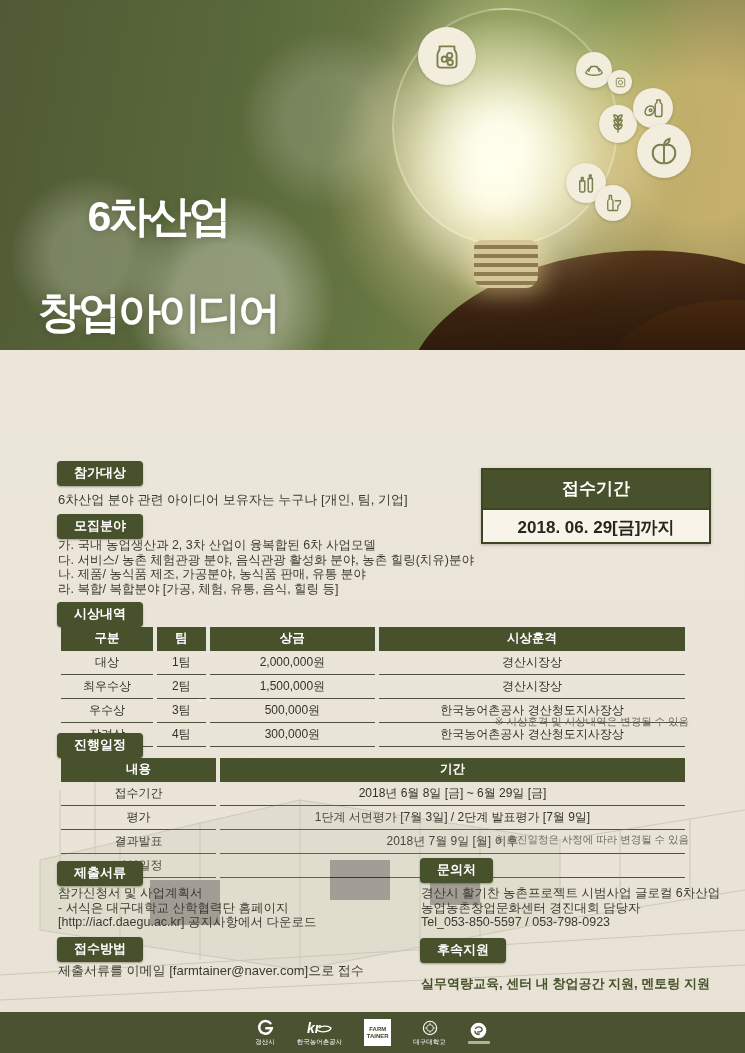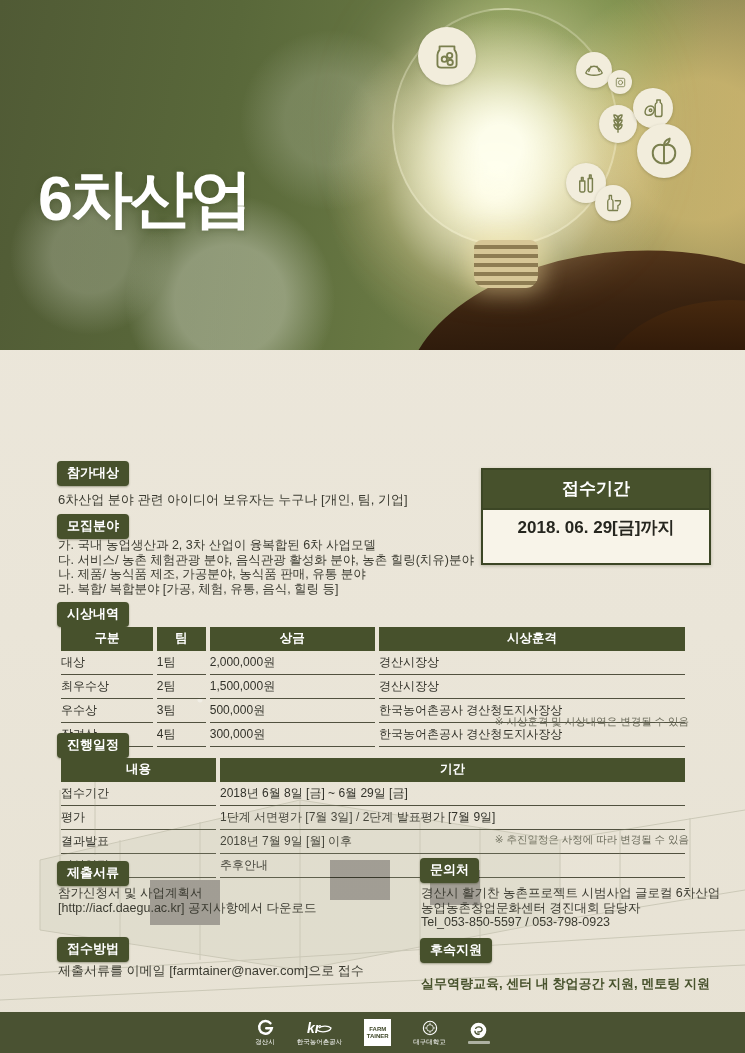--- a/index.html
+++ b/index.html
@@ -51,61 +51,61 @@
   }
   .badge-circle {
     position:absolute; border-radius:50%;
     background:#f2eddc; display:flex; align-items:center; justify-content:center;
     box-shadow:0 1px 3px rgba(60,60,30,.25);
   }
   .badge-circle svg { stroke:#7a7f4e; fill:none; stroke-width:3.5; stroke-linecap:round; stroke-linejoin:round; }
 
   
   .title-white {
-    position:absolute; left:38px; top:150px; color:#ffffff;
-    font-size:63px; font-weight:bold; letter-spacing:-3px; line-height:96px;
+    position:absolute; left:38px; top:168px; color:#ffffff;
+    font-size:43px; font-weight:bold; letter-spacing:-3px; line-height:96px;
     text-shadow:0 1px 6px rgba(40,50,20,.25);
     text-align:center;
   }
   .title-green {
     position:absolute; left:38px; top:348px; color:#45512a;
     font-size:74px; font-weight:bold; letter-spacing:-3px;
   }
 
   
   .sec-label {
     position:absolute; display:inline-block;
     background:#47512c; color:#fff; font-weight:bold; font-size:13px;
-    padding:3px 10px 4px; border-radius:4px;
+    padding:3px 17px 4px; border-radius:4px;
     box-shadow:0 1px 2px rgba(50,55,25,.4);
   }
   .body-text { position:absolute; color:#3b3b31; font-size:13px; line-height:15px; }
   .small-lines { position:absolute; color:#3b3b31; font-size:12.5px; line-height:14.5px; }
 
   
   .deadline {
     position:absolute; left:481px; top:468px; width:230px;
     border:2px solid #3c4625; background:#f8f4e9;
     box-shadow:0 1px 3px rgba(60,60,30,.3);
   }
   .deadline-head {
     background:#47512c; color:#fff; font-weight:bold; font-size:17px;
     text-align:center; padding:7px 0 8px; border-bottom:2px solid #3c4625;
   }
   .deadline-val {
-    color:#26261f; font-weight:bold; font-size:17px; text-align:center; padding:6px 0 24px;
+    color:#26261f; font-weight:bold; font-size:17px; text-align:center; padding:6px 0 3px;
   }
 
   
   .tbl { position:absolute; left:57px; width:632px; border-collapse:separate; border-spacing:4px 0; }
   .tbl th {
     background:#47512c; color:#fff; font-size:12.5px; font-weight:bold; padding:3px 0 4px;
   }
   .tbl td {
-    font-size:12px; color:#32322a; padding:3px 0 3px;
+    text-align:center; font-size:12px; color:#32322a; padding:3px 0 3px;
     border-bottom:1px solid #51513f;
   }
   .tbl-note { position:absolute; width:632px; left:57px; text-align:right; font-size:10.5px; color:#6a6a5a; }
 
   
   .watermark { position:absolute; left:0; top:770px; opacity:.30; }
   .watermark path, .watermark polyline, .watermark line { stroke:#8a8c72; fill:none; stroke-width:1; }
   .watermark .fill { fill:#b9bba4; stroke:none; opacity:.5; }
 
   
@@ -178,20 +178,21 @@
         </svg>
     </div>
     <div class="badge-circle" style="left:595px;top:185px;width:36px;height:36px">
       <svg width="24" height="24" viewBox="0 0 64 64">
           <path d="M22 12h6v10c3 1 4 3 4 6v20c0 2-1 4-3 4h-8c-2 0-3-2-3-4V28c0-3 1-5 4-6zM38 26h14c0 8-3 12-7 13v9M31 52h13"></path>
         </svg>
     </div>
 
     <div class="title-white">
       <div>6차산업</div>
+      <div>창업아이디어</div>
     </div>
   </div>
 
 
   <div class="deadline">
     <div class="deadline-head">접수기간</div>
     <div class="deadline-val">2018. 06. 29[금]까지</div>
   </div>
 
   <div class="sec-label" style="left:57px;top:461px">참가대상</div>
@@ -300,20 +301,21 @@
     <polyline points="60,20 60,95"></polyline>
       <polyline points="95,12 95,85"></polyline>
     <rect x="330" y="90" width="60" height="40"></rect>
       <rect x="430" y="100" width="50" height="35"></rect>
     <rect x="150" y="110" width="70" height="45"></rect>
   </svg>
 
   <div class="sec-label" style="left:57px;top:861px">제출서류</div>
   <div class="small-lines" style="left:58px;top:886px">
     <div>참가신청서 및 사업계획서</div>
+    <div>- 서식은 대구대학교 산학협력단 홈페이지</div>
     <div>[http://iacf.daegu.ac.kr] 공지사항에서 다운로드</div>
   </div>
 
   <div class="sec-label" style="left:420px;top:858px">문의처</div>
   <div class="small-lines" style="left:421px;top:886px">
     <div>경산시 활기찬 농촌프로젝트 시범사업 글로컬 6차산업</div>
     <div>농업농촌창업문화센터 경진대회 담당자</div>
     <div>Tel_053-850-5597 / 053-798-0923</div>
   </div>
 

